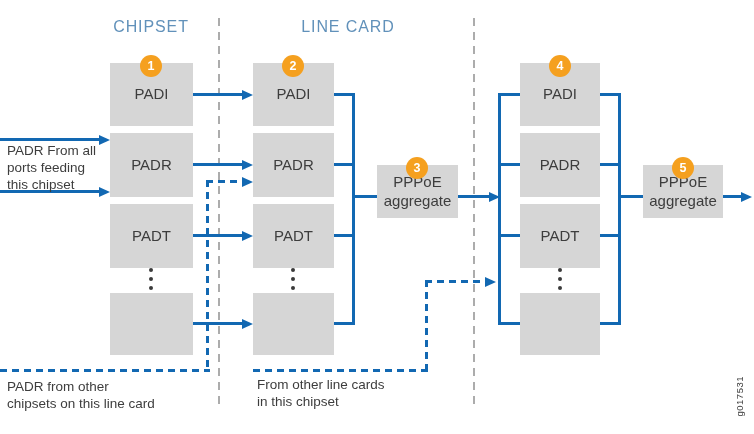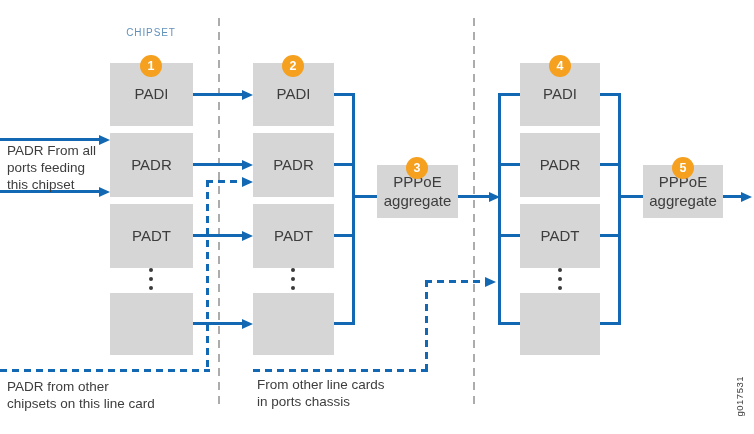--- a/index.html
+++ b/index.html
@@ -1,22 +1,22 @@
 <!DOCTYPE html>
 <html><head>
 <meta charset="utf-8">
 <style>
   html,body { margin:0; padding:0; background:#ffffff; }
   #canvas {
     position:relative; width:754px; height:434px; background:#ffffff;
     font-family:"Liberation Sans", sans-serif; overflow:hidden;
   }
   .title {
-    position:absolute; top:27px; transform:translateX(-50%);
-    color:#6191BA; font-size:10px; letter-spacing:0.9px; white-space:nowrap;
+    position:absolute; top:18px; transform:translateX(-50%);
+    color:#6191BA; font-size:16px; letter-spacing:0.9px; white-space:nowrap;
   }
   .box {
     position:absolute; background:#D6D6D6; color:#3D3D3D; font-size:15px;
     display:flex; align-items:center; justify-content:center;
     text-align:center; line-height:1.25;
   }
   .badge {
     position:absolute; width:22px; height:22px; border-radius:50%;
     background:#F5A01F; color:#ffffff; font-size:12.5px; font-weight:bold;
     display:flex; align-items:center; justify-content:center;
@@ -50,20 +50,21 @@
     position:absolute; left:734px; top:376px; font-size:9.5px; color:#3A3A3A;
     writing-mode:vertical-rl; transform:rotate(180deg); letter-spacing:0.5px;
   }
 </style>
 </head>
 <body>
 
 <div id="canvas">
 
   <div class="title" style="left:151px">CHIPSET</div>
+  <div class="title" style="left:348px">LINE CARD</div>
 
   <div class="sep" style="left:218px"></div>
   <div class="sep" style="left:473px"></div>
 
   <div class="box" style="left:110px;top:63px;width:83px;height:63px">PADI</div>
   <div class="box" style="left:110px;top:133px;width:83px;height:64px">PADR</div>
   <div class="box" style="left:110px;top:204px;width:83px;height:64px">PADT</div>
   <div class="box" style="left:110px;top:293px;width:83px;height:62px"></div>
   <div class="dots" style="left:149px;top:268px">
       <i></i>
@@ -146,16 +147,16 @@
   <div class="vdash" style="left:425px;top:280px;height:91px"></div>
   <div class="hdash" style="left:425px;top:280px;width:62px"></div>
   <div class="harrow" style="left:485px;top:277px"></div>
 
   <div class="note" style="left:7px;top:142px;width:110px">PADR From all
 ports feeding
 this chipset</div>
   <div class="note" style="left:7px;top:378px;width:200px">PADR from other
 chipsets on this line card</div>
   <div class="note" style="left:257px;top:376px;width:180px">From other line cards
-in ports chassis</div>
+in this chipset</div>
   <div class="figid">g017531</div>
 
 </div>
 
 </body></html>

